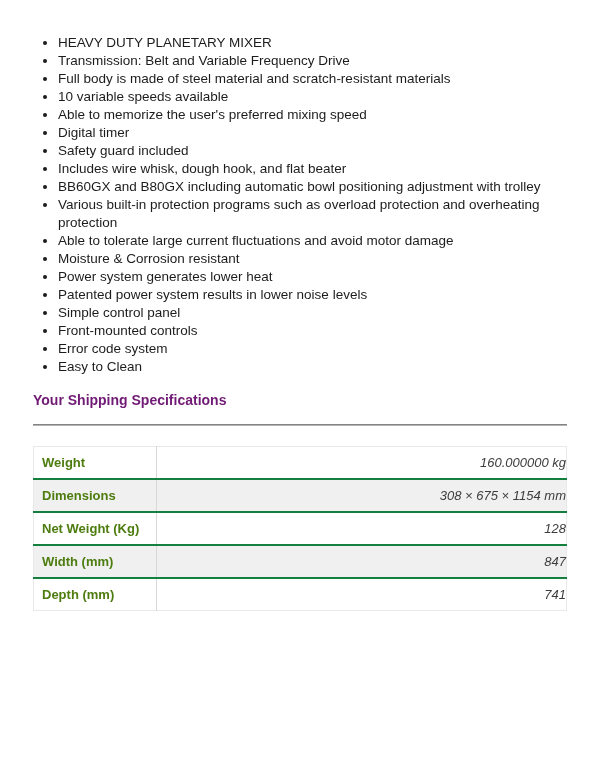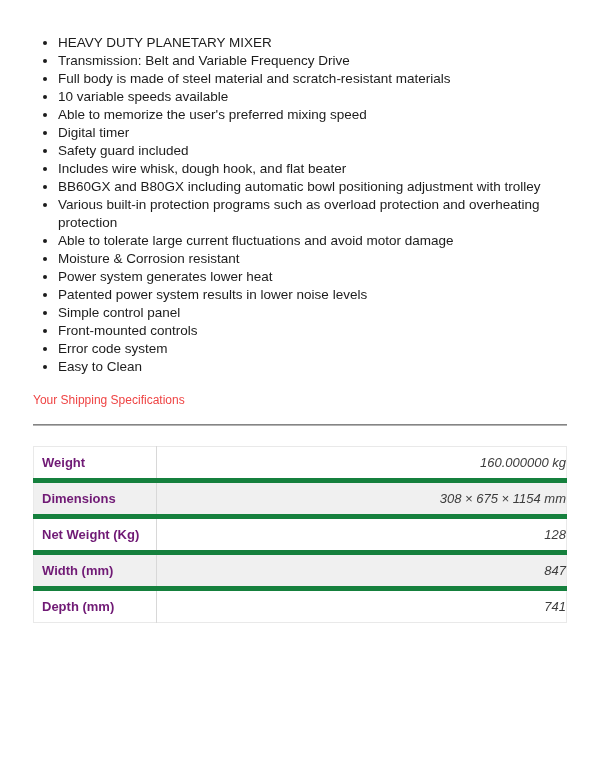--- a/index.html
+++ b/index.html
@@ -35,53 +35,53 @@
   p.warranty {
     margin: 11px 0 0 0;
     font-size: 14px;
     line-height: 19px;
     font-weight: bold;
     color: #121212;
     text-indent: 6px;
   }
   h3.shipping-heading {
     margin: 15px 0 0 0;
-    font-size: 12px;
+    font-size: 14px;
     line-height: 19px;
-    font-weight: normal;
-    color: #ef4444;
+    font-weight: bold;
+    color: #701a75;
   }
   hr.section-divider {
     margin: 14px 0 0 0;
     border: 0;
     height: 2px;
     background: linear-gradient(#6e6e6e, #c9c9c9);
   }
   table.specs {
     margin-top: 20px;
     width: 100%;
     border-collapse: collapse;
     font-size: 13px;
     border: 1px solid #e9e9e9;
   }
   table.specs tr + tr {
-    border-top: 5px solid #15803d;
+    border-top: 2px solid #15803d;
   }
   table.specs tr:nth-child(even) {
     background: #f0f0f0;
   }
   table.specs th {
     box-sizing: border-box;
     width: 123px;
     height: 31px;
     padding: 0 0 0 8px;
     text-align: left;
     vertical-align: middle;
     font-weight: bold;
-    color: #701a75;
+    color: #4d7c0f;
     border-right: 1px solid #d8d8d8;
     white-space: nowrap;
   }
   table.specs td {
     height: 31px;
     padding: 0 0 0 10px;
     vertical-align: middle;
     font-style: italic;
     color: #3d3d3d;
     text-align: right;

